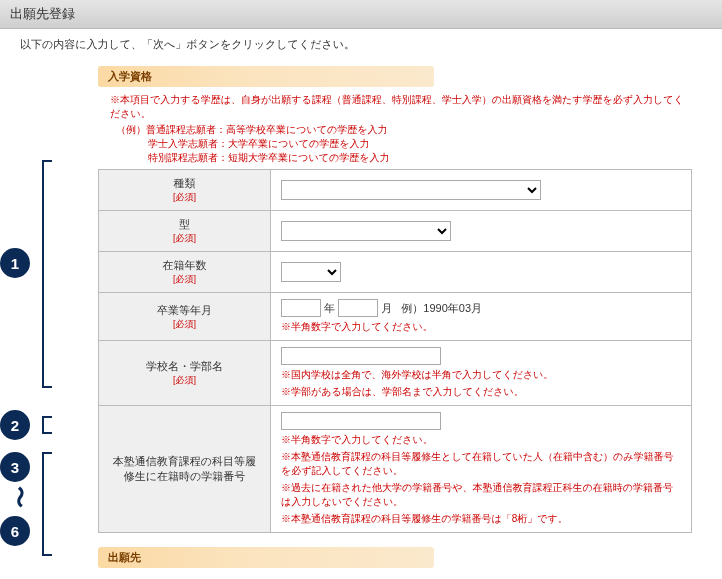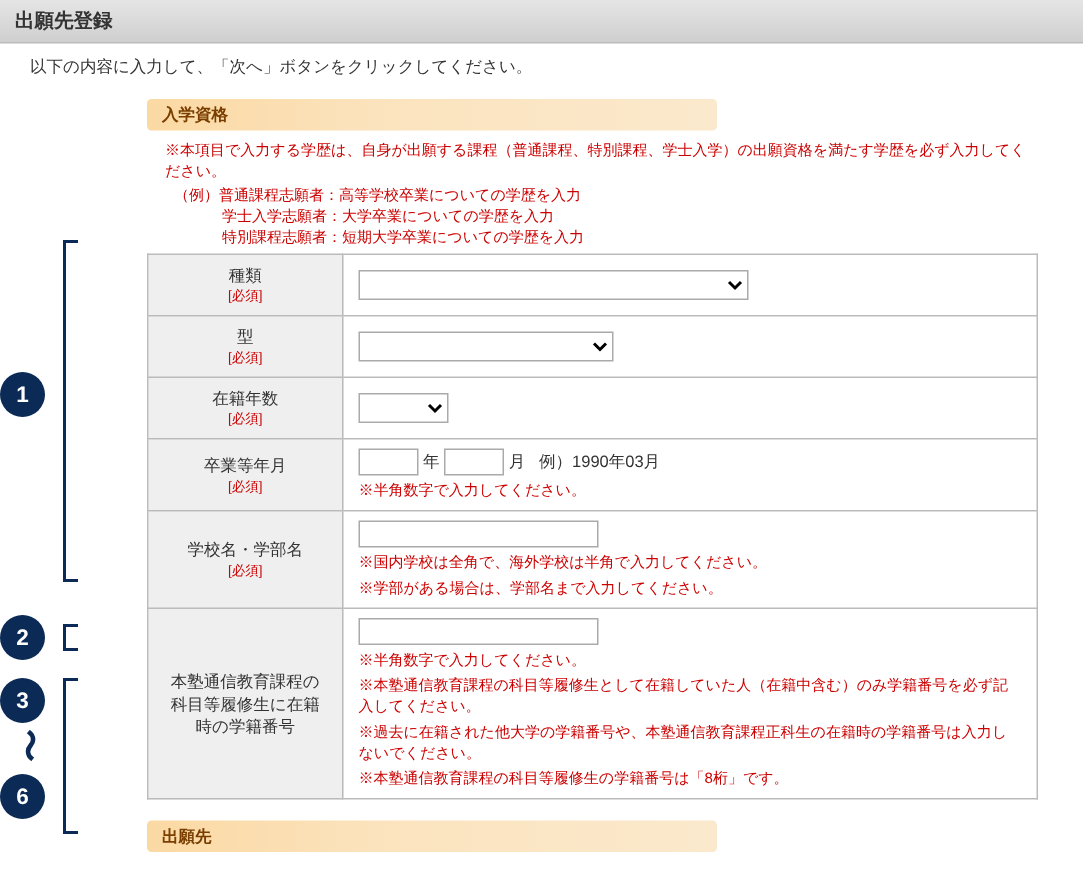--- a/index.html
+++ b/index.html
@@ -1,35 +1,35 @@
 <!DOCTYPE html>
 <html><head>
 <meta charset="utf-8">
 <style>
   * { box-sizing: border-box; margin: 0; padding: 0; }
   body { font-family: "Hiragino Kaku Gothic Pro","Meiryo",sans-serif; font-size: 11px; color: #333; background:#fff; width:722px; }
 
   .titlebar { background: linear-gradient(#e5e5e5,#cfcfcf); border-bottom:1px solid #bbb; padding:5px 10px; }
-  .titlebar span { font-weight:bold; font-size:13px; color:#333; }
+  .titlebar span { font-weight:normal; font-size:13px; color:#333; }
 
   .intro { padding:8px 20px 8px 20px; font-size:11px; }
 
   
   .marker { position:absolute; left:-2px; width:30px; height:30px; border-radius:50%; background:#0b2a56; color:#fff; display:flex; align-items:center; justify-content:center; font-size:15px; font-weight:bold; }
   .bracket { position:absolute; border-left:2px solid #0b2a56; border-top:2px solid #0b2a56; border-bottom:2px solid #0b2a56; width:10px; }
 
   .content { position:relative; margin-left:28px; padding:0 30px 20px 70px; }
 
-  .section-head { background: linear-gradient(to right,#fbd9a3,#fbe3bd 40%,#fbe9cd); border-radius:3px; padding:3px 10px; width:380px; margin:6px 0; font-size:11px; color:#7a3e00; font-weight:bold; }
+  .section-head { background: linear-gradient(to right,#fbd9a3,#fbe3bd 40%,#fbe9cd); border-radius:3px; padding:3px 10px; width:336px; margin:6px 0; font-size:11px; color:#7a3e00; font-weight:bold; }
   .note-red { color:#c00; font-size:10px; margin:2px 0 2px 12px; }
   .sub-red { color:#c00; font-size:10px; margin-left:18px; }
 
   table.form { border-collapse:collapse; width:100%; margin-top:4px; }
   table.form th, table.form td { border:1px solid #bbb; padding:6px 10px; vertical-align:middle; }
-  table.form th { background:#efefef; text-align:center; font-weight:normal; width:130px; font-size:11px; }
+  table.form th { background:#efefef; text-align:center; font-weight:normal; width:172px; font-size:11px; }
   .req { color:#c00; font-size:9px; display:block; }
   .cell-red { color:#c00; font-size:10px; margin-top:3px; }
   select, input[type=text] { border:1px solid #aaa; font-size:11px; padding:2px 4px; background:#fff; }
 
   .tilde { position:absolute; font-size:22px; font-weight:bold; color:#0b2a56; transform:rotate(90deg); }
 </style>
 </head>
 <body>
 
 <div class="titlebar">

